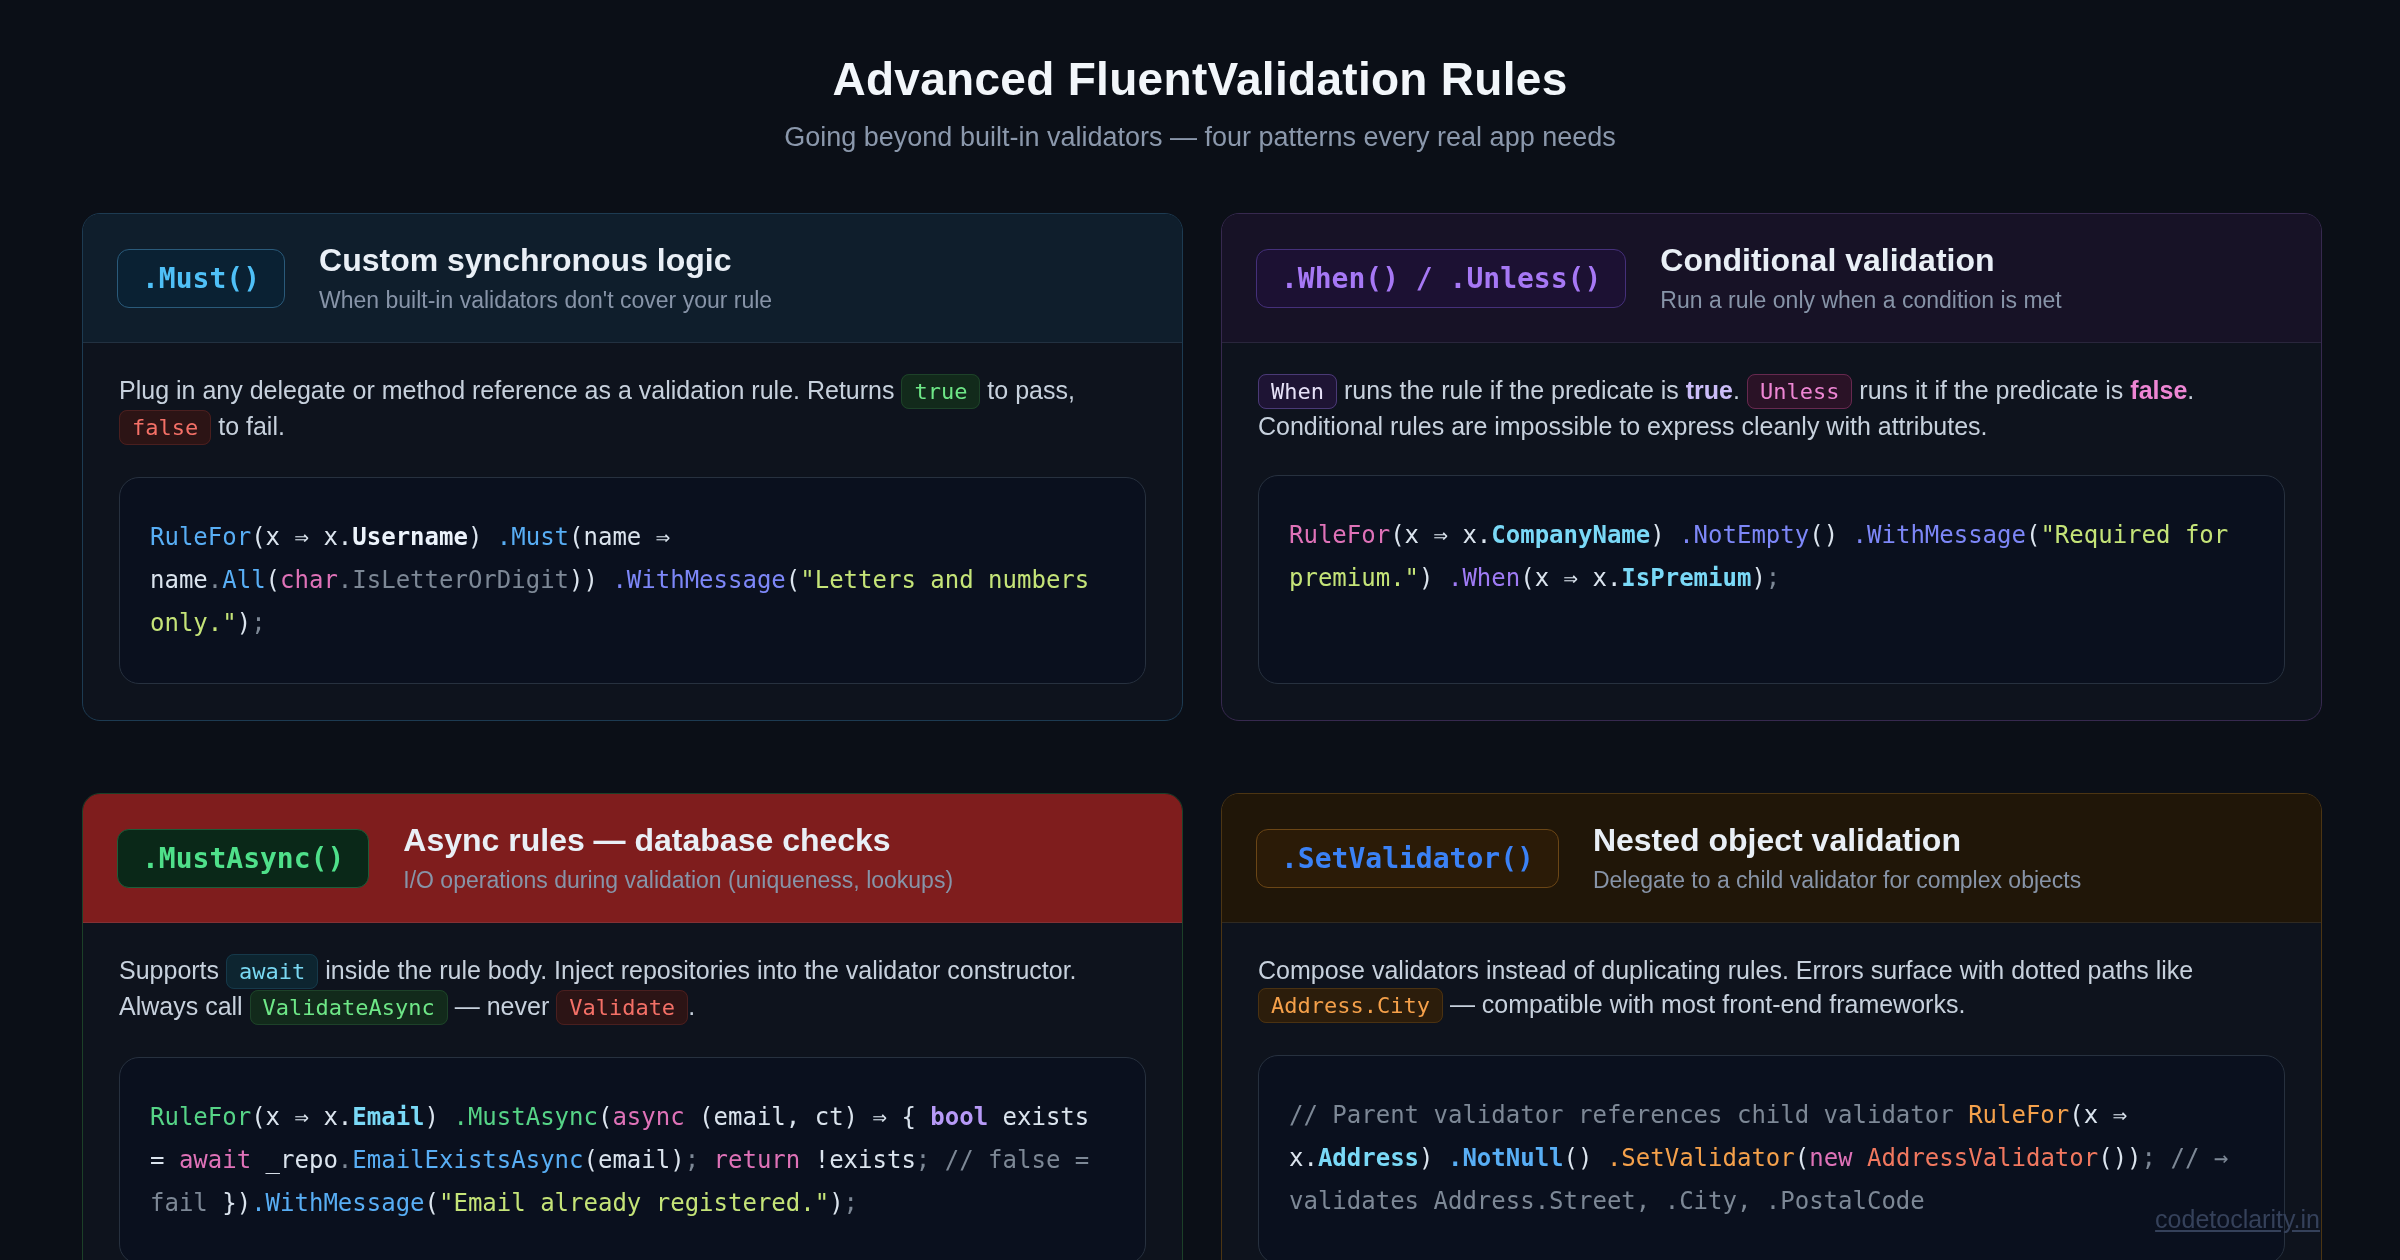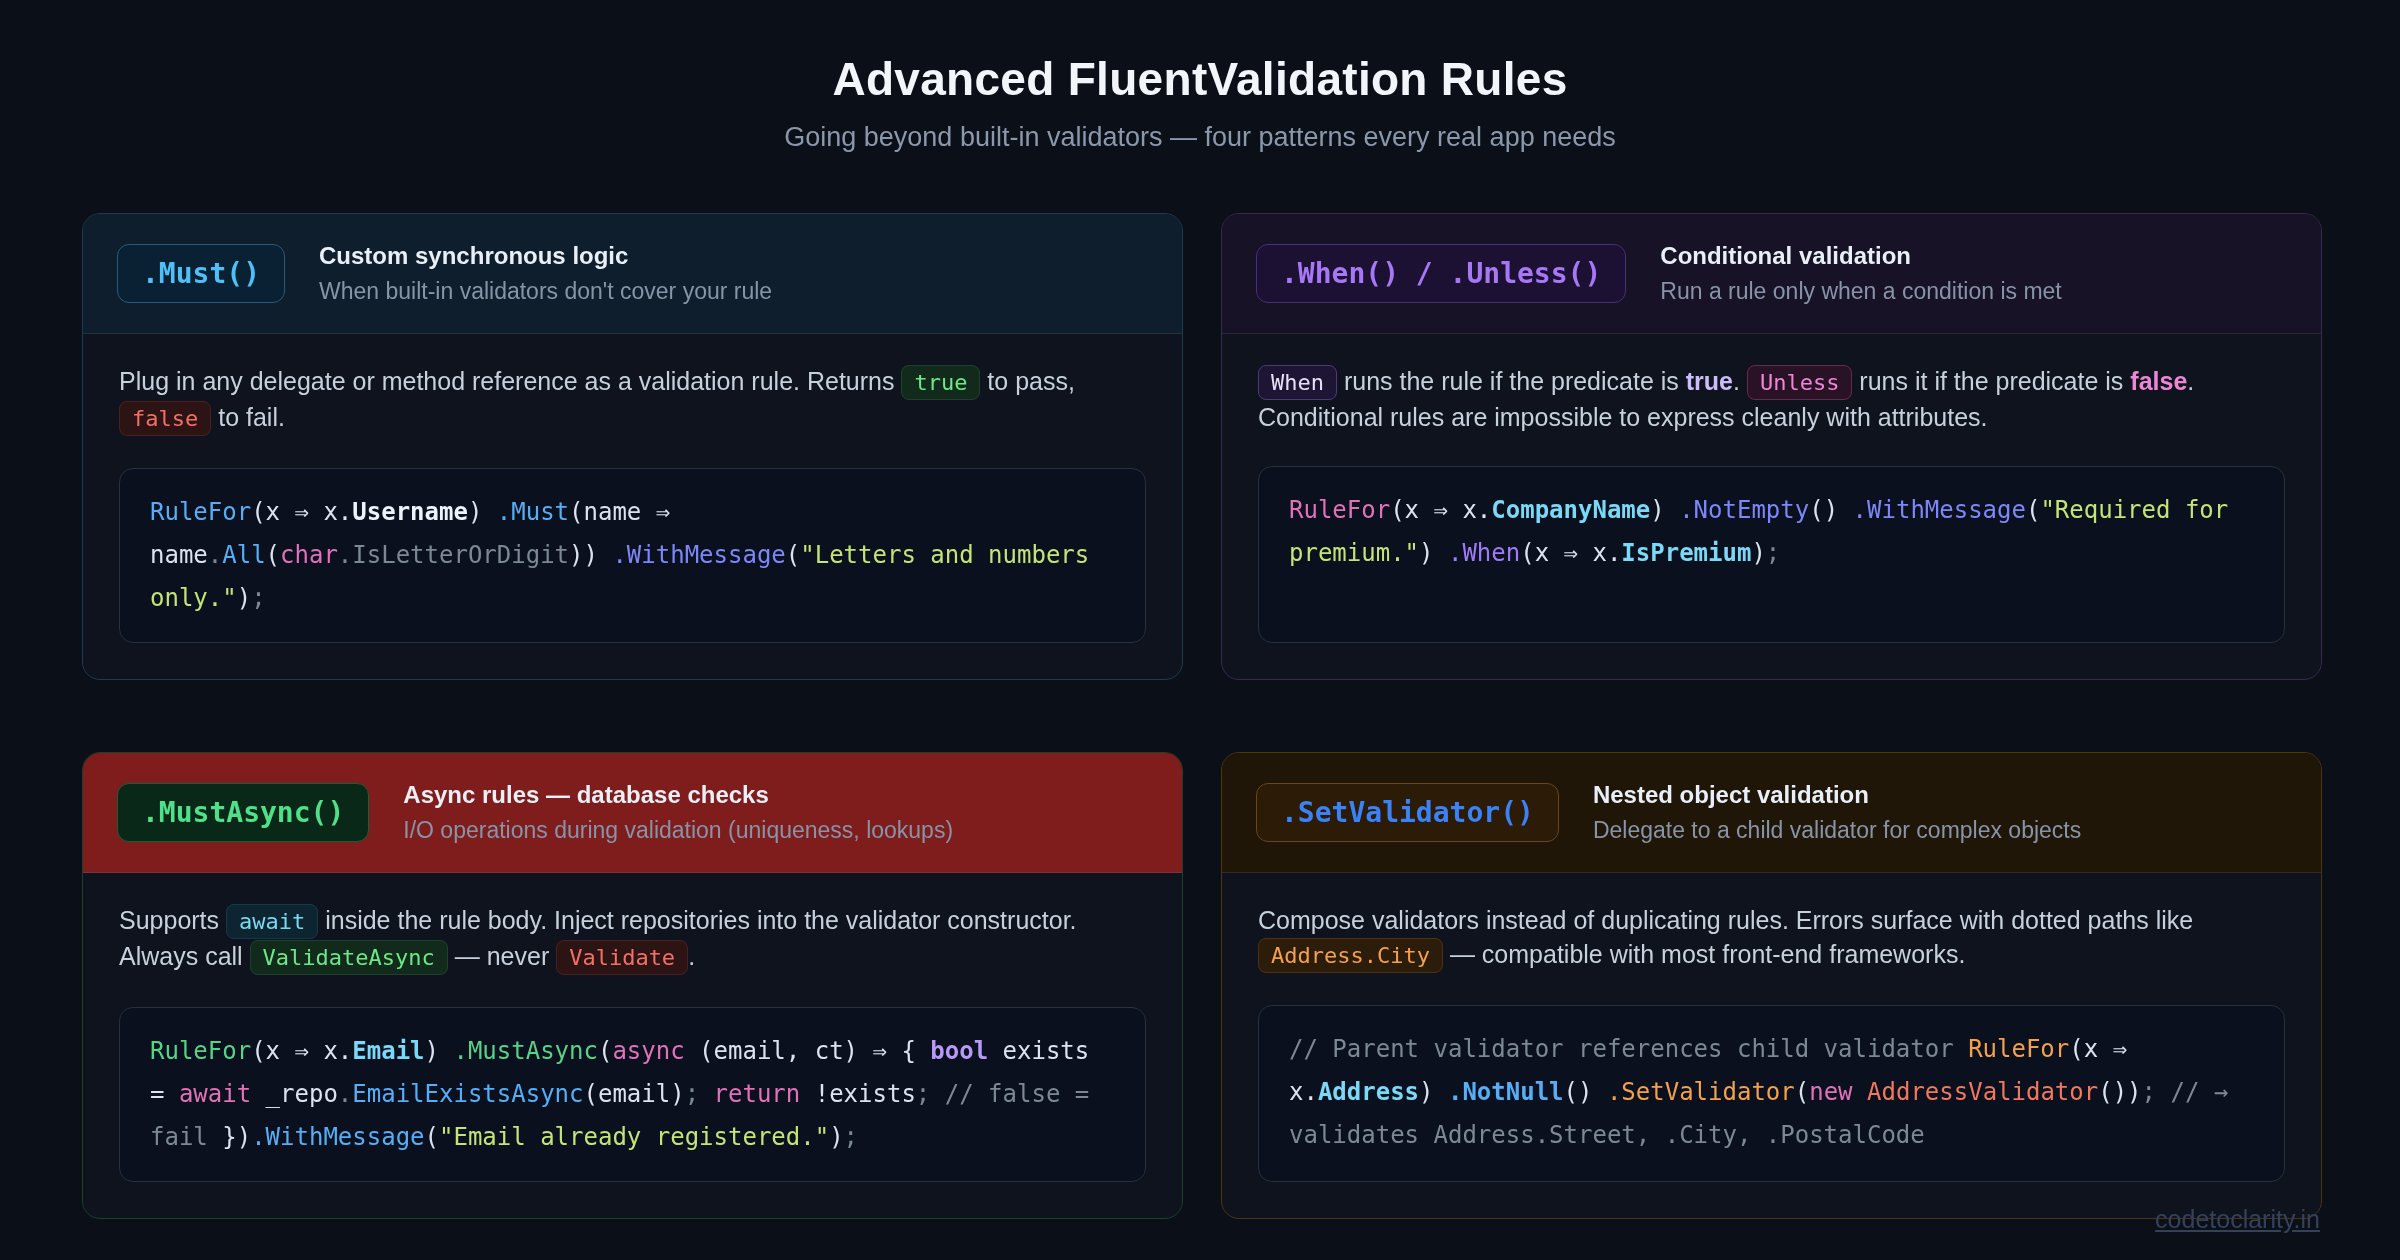--- a/index.html
+++ b/index.html
@@ -39,43 +39,43 @@
   }
   .badge {
     font-family:"DejaVu Sans Mono", monospace;
     font-weight:700; font-size:28px;
     padding:12px 24px;
     border-radius:12px;
     border:1px solid transparent;
     white-space:pre;
     flex:0 0 auto;
   }
-  .head-text h2 { font-size:24px; font-weight:700; color:#e9eff6; }
+  .head-text h2 { font-size:32px; font-weight:700; color:#e9eff6; }
   .head-text p  { font-size:23px; color:#8794a8; margin-top:8px; }
   .card-body {
     padding:30px 36px 24px 36px;
     font-size:25px; line-height:34px; color:#c7d1dd;
   }
   .chip {
     font-family:"DejaVu Sans Mono", monospace;
     font-size:22px;
     padding:4px 12px;
     border-radius:8px;
     border:1px solid transparent;
     white-space:pre;
   }
   .accent-b { font-weight:700; }
   .code {
     font-family:"DejaVu Sans Mono", monospace;
     font-size:24px; line-height:43px;
     background:#0a101e;
     border:1px solid #27313f;
-    border-radius:14px;
+    border-radius:20px;
     margin:8px 36px 36px 36px;
-    padding:22px 30px;
+    padding:38px 30px;
     flex:1 1 auto;
     white-space:pre;
     overflow:hidden;
   }
   .code-line { white-space:pre; }
   .watermark {
     position:absolute; right:80px; bottom:26px;
     font-size:25px; color:#35415a;text-decoration:underline;
   }
 </style>

